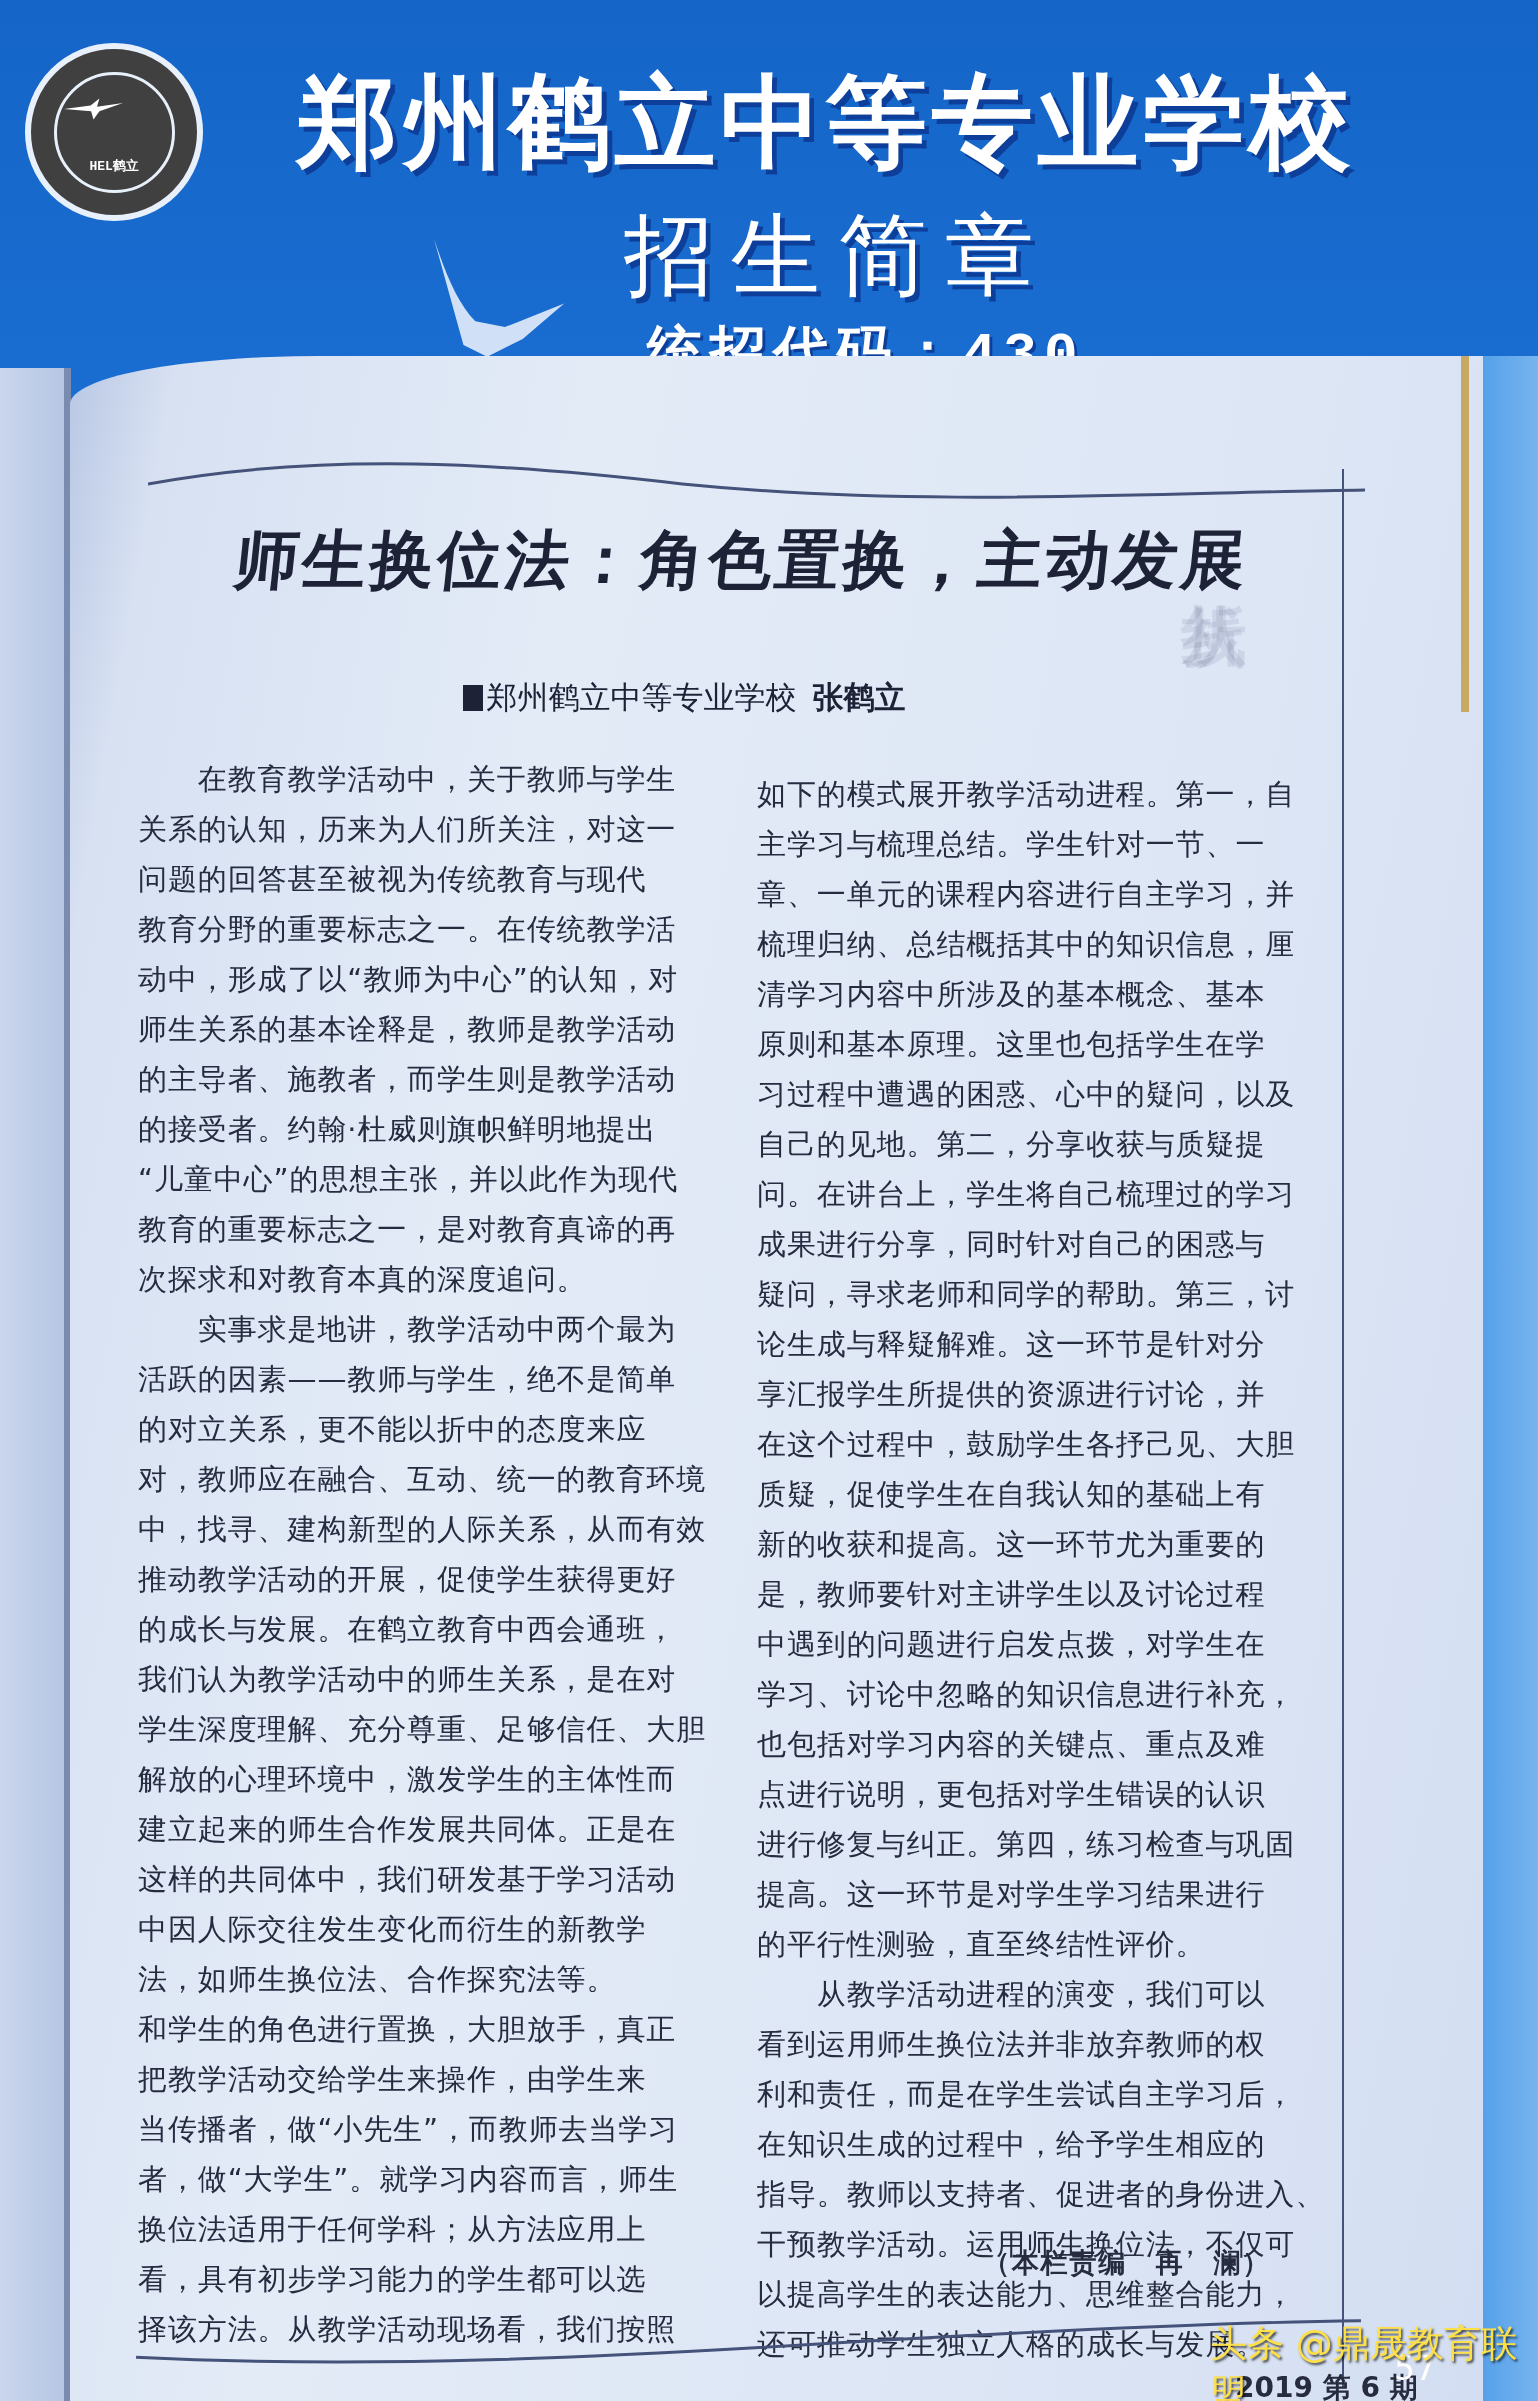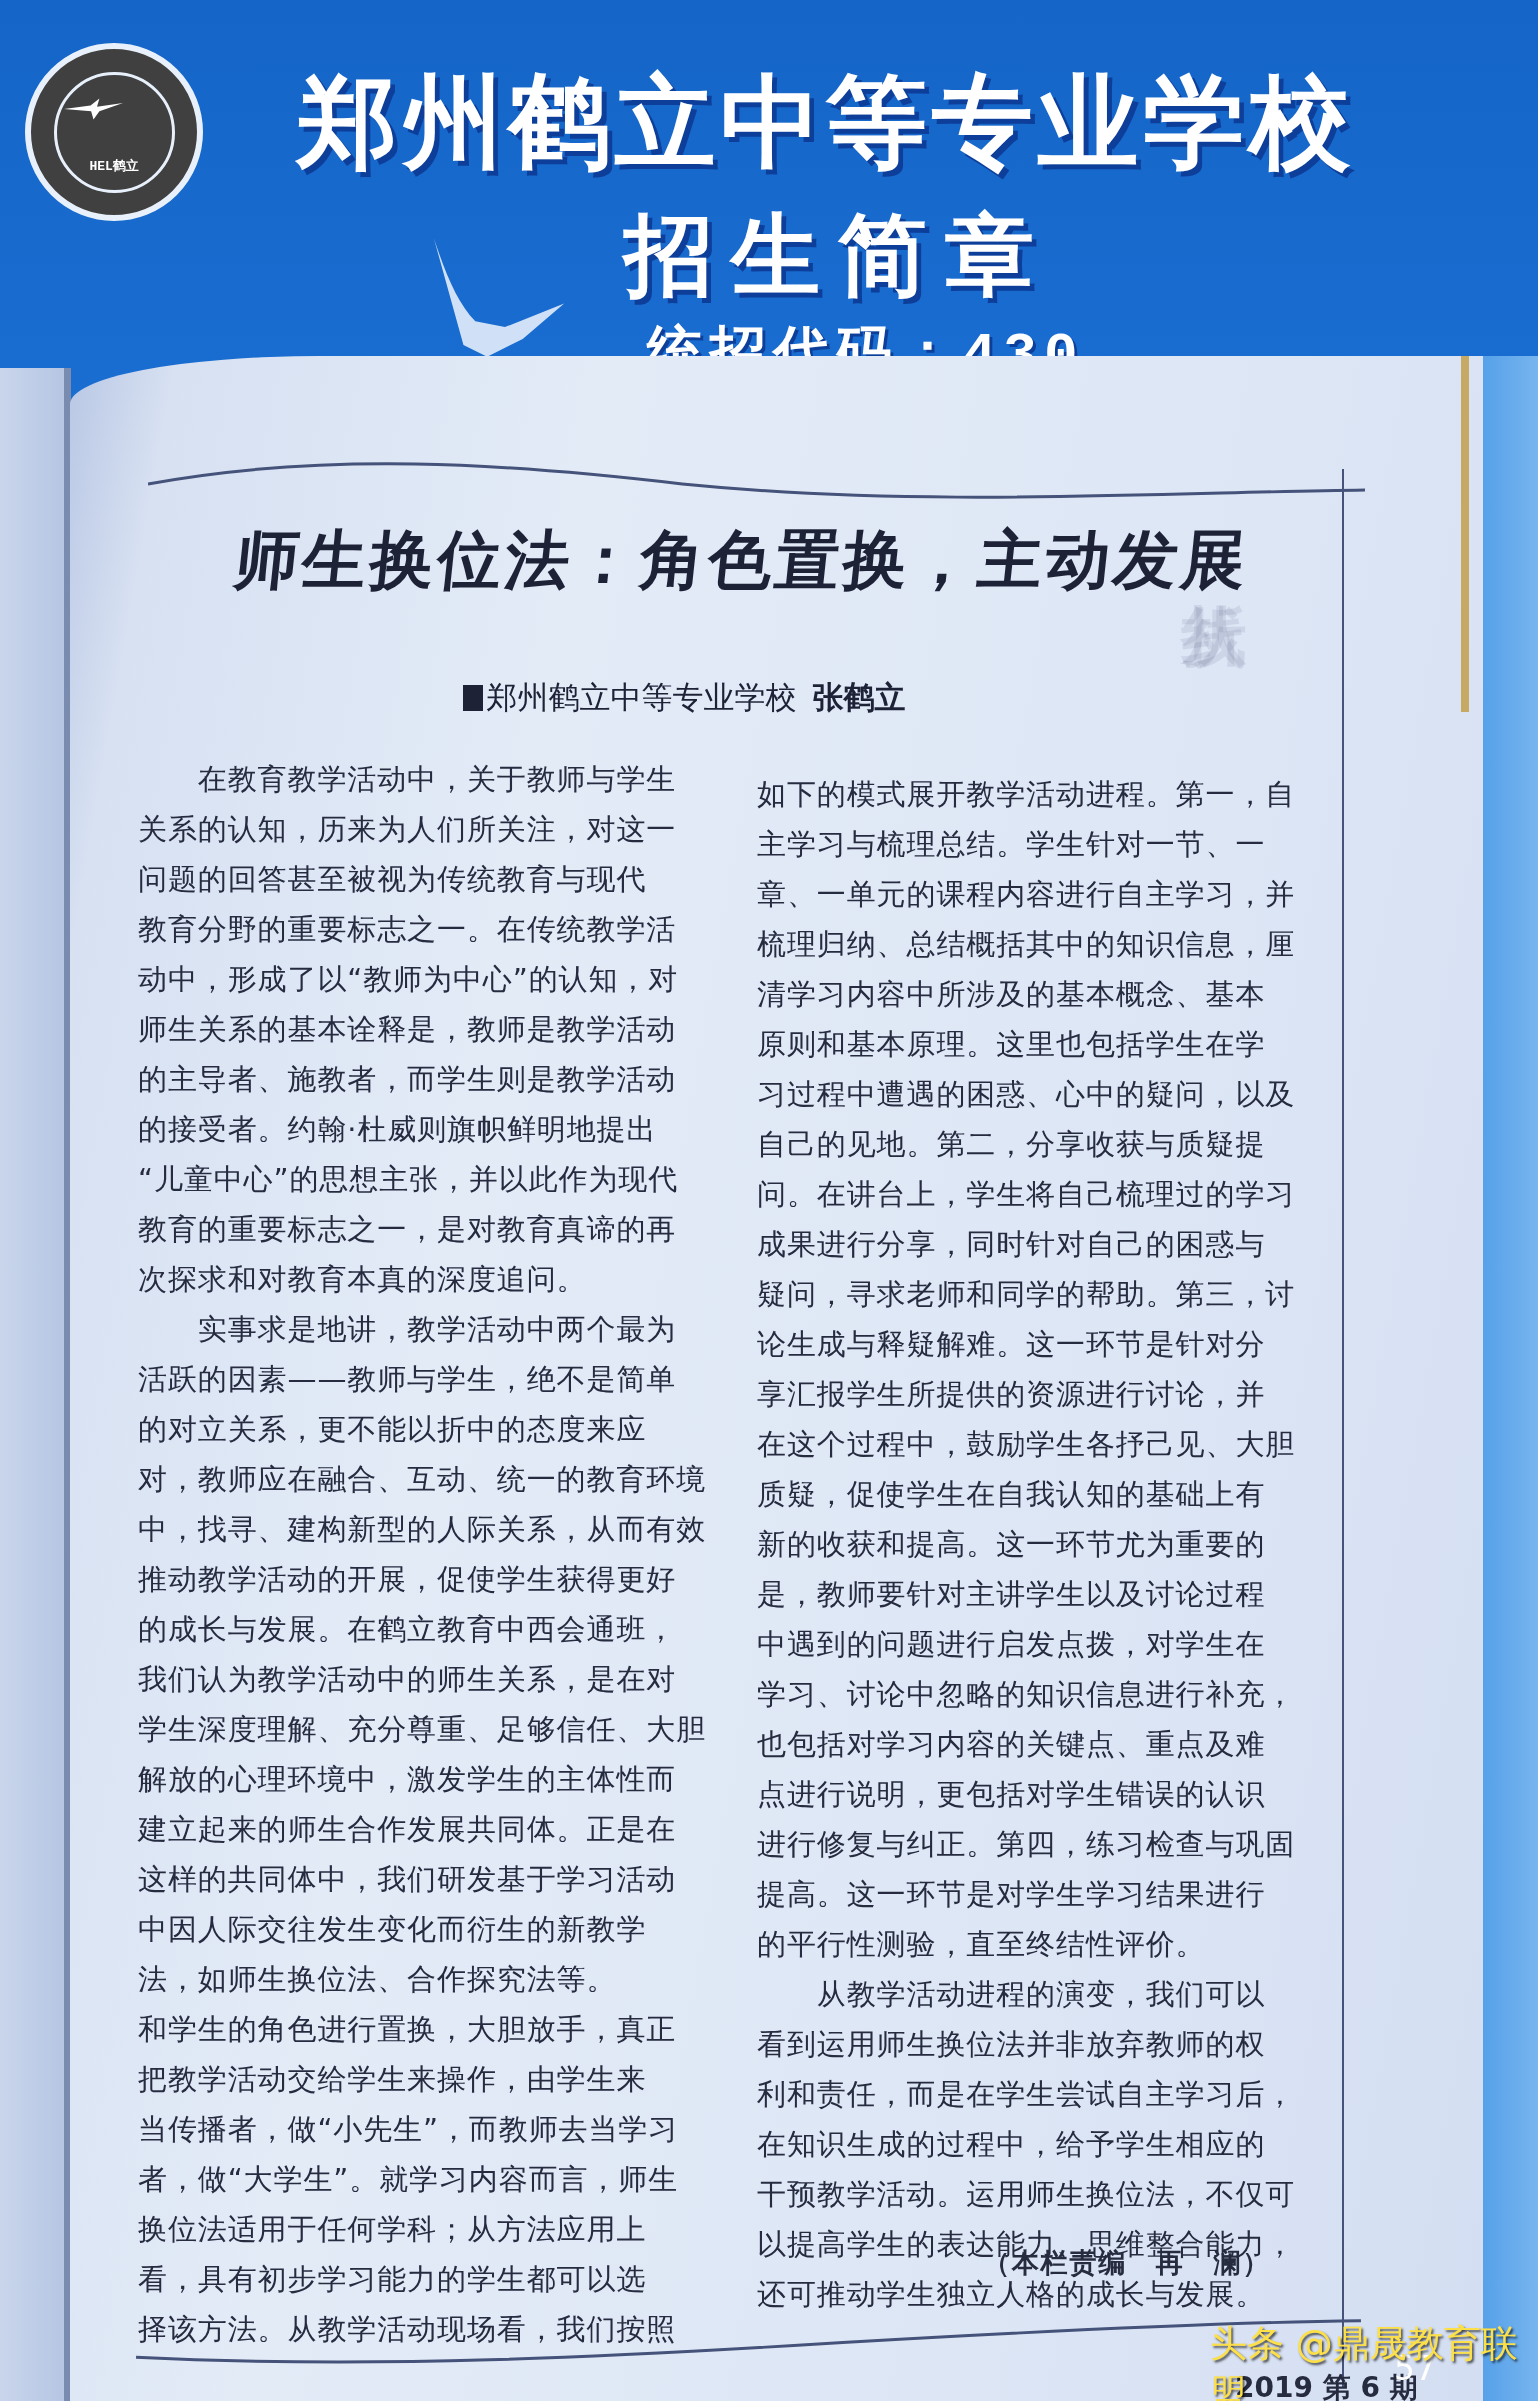--- a/index.html
+++ b/index.html
@@ -27,21 +27,21 @@
   }
   .logo-bird {
     position: absolute; left: 33px; top: 48px; width: 59px; height: 24px;
   }
   .school-banner {
     position: absolute; left: 297px; top: 56px; font-size: 101px; font-weight: bold;
     color: #fff; letter-spacing: 4.8px;
     text-shadow: 4.8px 4.8px 0 #0d3f9a;
   }
   .recruit-banner {
-    position: absolute; left: 624px; top: 196px; font-size: 89px; font-weight: bold;
+    position: absolute; left: 624px; top: 196px; font-size: 89px; font-weight: normal;
     color: #fff; letter-spacing: 18px; text-shadow: 4.8px 4.8px 0 #0d3f9a;
   }
   .code-banner {
     position: absolute; left: 647px; top: 315px; font-size: 56px; font-weight: bold;
     color: #fff; letter-spacing: 7.1px; text-shadow: 3px 3px 0 #0d3f9a; font-family: Liberation Mono, monospace;
   }
   .crane {
     position: absolute; left: 422px; top: 238px; width: 154px; height: 119px;
   }
   
@@ -214,20 +214,21 @@
   <div class="line">学习、讨论中忽略的知识信息进行补充，</div>
   <div class="line">也包括对学习内容的关键点、重点及难</div>
   <div class="line">点进行说明，更包括对学生错误的认识</div>
   <div class="line">进行修复与纠正。第四，练习检查与巩固</div>
   <div class="line">提高。这一环节是对学生学习结果进行</div>
   <div class="line">的平行性测验，直至终结性评价。</div>
   <div class="line">　　从教学活动进程的演变，我们可以</div>
   <div class="line">看到运用师生换位法并非放弃教师的权</div>
   <div class="line">利和责任，而是在学生尝试自主学习后，</div>
   <div class="line">在知识生成的过程中，给予学生相应的</div>
+  <div class="line">指导。教师以支持者、促进者的身份进入、</div>
   <div class="line">干预教学活动。运用师生换位法，不仅可</div>
   <div class="line">以提高学生的表达能力、思维整合能力，</div>
   <div class="line">还可推动学生独立人格的成长与发展。</div>
 </div>
 
 <div class="editor-note">（本栏责编　再　澜）</div>
 
 <svg class="bottom-curve" viewBox="0 0 2080 90">
   <path d="M0 70 C400 90 800 70 1200 45 C1600 22 1900 10 2080 8" stroke="#45527a" stroke-width="5" fill="none"></path>
 </svg>

